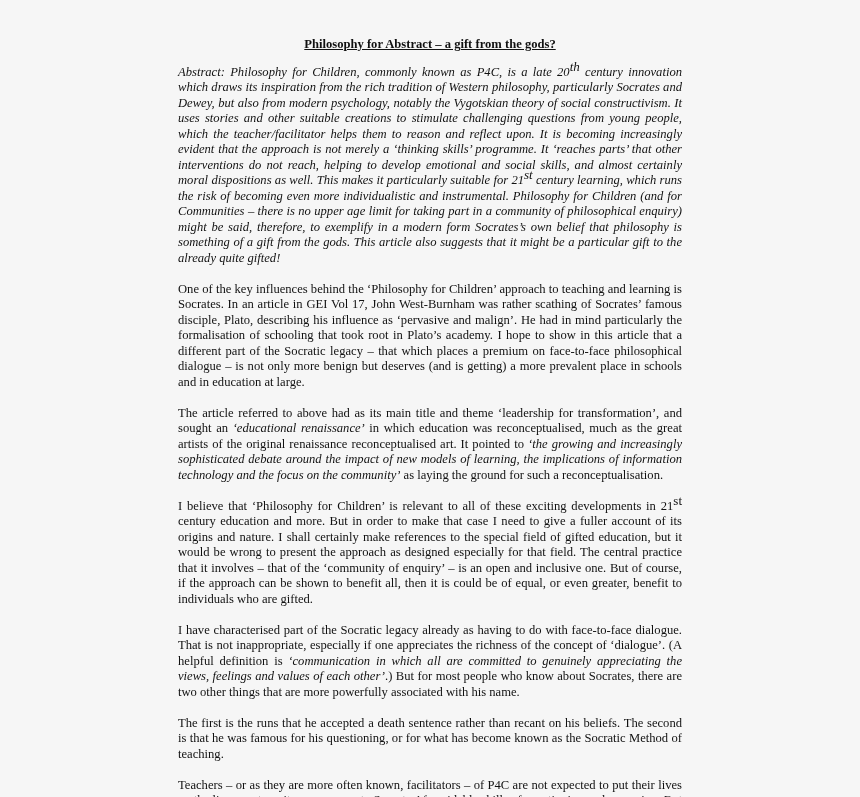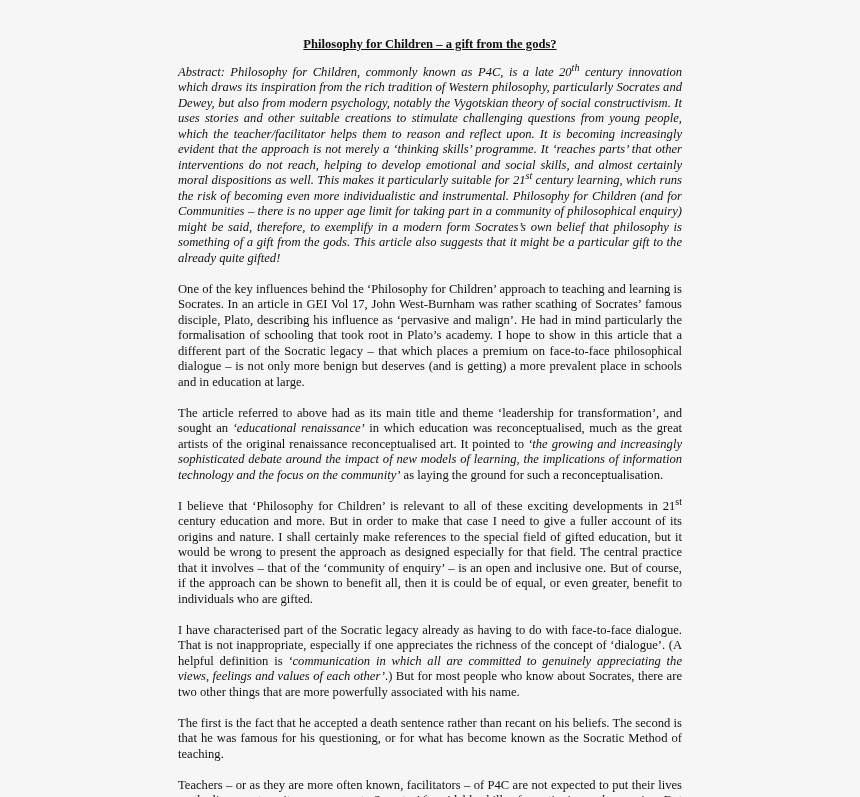--- a/index.html
+++ b/index.html
@@ -13,35 +13,35 @@
     position: absolute; left: 178px; top: 37px; width: 504px;
     font-size: 12.6px; line-height: 15.5px;
   }
   .title {
     text-align: center; font-weight: bold; text-decoration: underline;
     font-size: 12.6px; margin: 0 0 12px 0;
   }
   p { margin: 0 0 15.5px 0; text-align: justify; }
   .abstract { font-style: italic; }
   i, .it { }
-  sup { font-size: 10px; line-height: 0; vertical-align: 5px; }
+  sup { font-size: 13px; line-height: 0; vertical-align: 5px; }
 </style>
 </head>
 <body>
 
 <div class="page">
-  <div class="title">Philosophy for Children – a gift from the gods?</div>
+  <div class="title">Philosophy for Abstract – a gift from the gods?</div>
 
   <p class="abstract"><span>Abstract: Philosophy for Children, commonly known as P4C, is a late 20</span><sup>th</sup><span> century innovation which draws its inspiration from the rich tradition of Western philosophy, particularly Socrates and Dewey, but also from modern psychology, notably the Vygotskian theory of social constructivism. It uses stories and other suitable creations to stimulate challenging questions from young people, which the teacher/facilitator helps them to reason and reflect upon. It is becoming increasingly evident that the approach is not merely a ‘thinking skills’ programme. It ‘reaches parts’ that other interventions do not reach, helping to develop emotional and social skills, and almost certainly moral dispositions as well. This makes it particularly suitable for 21</span><sup>st</sup><span> century learning, which runs the risk of becoming even more individualistic and instrumental. Philosophy for Children (and for Communities – there is no upper age limit for taking part in a community of philosophical enquiry) might be said, therefore, to exemplify in a modern form Socrates’s own belief that philosophy is something of a gift from the gods. This article also suggests that it might be a particular gift to the already quite gifted!</span></p>
 
   <p>One of the key influences behind the ‘Philosophy for Children’ approach to teaching and learning is Socrates. In an article in GEI Vol 17, John West-Burnham was rather scathing of Socrates’ famous disciple, Plato, describing his influence as ‘pervasive and malign’. He had in mind particularly the formalisation of schooling that took root in Plato’s academy. I hope to show in this article that a different part of the Socratic legacy – that which places a premium on face-to-face philosophical dialogue – is not only more benign but deserves (and is getting) a more prevalent place in schools and in education at large.</p>
 
   <p><span>The article referred to above had as its main title and theme ‘leadership for transformation’, and sought an </span><i>‘educational renaissance’</i><span> in which education was reconceptualised, much as the great artists of the original renaissance reconceptualised art. It pointed to </span><i>‘the growing and increasingly sophisticated debate around the impact of new models of learning, the implications of information technology and the focus on the community’</i><span> as laying the ground for such a reconceptualisation.</span></p>
 
   <p><span>I believe that ‘Philosophy for Children’ is relevant to all of these exciting developments in 21</span><sup>st</sup><span> century education and more. But in order to make that case I need to give a fuller account of its origins and nature. I shall certainly make references to the special field of gifted education, but it would be wrong to present the approach as designed especially for that field. The central practice that it involves – that of the ‘community of enquiry’ – is an open and inclusive one. But of course, if the approach can be shown to benefit all, then it is could be of equal, or even greater, benefit to individuals who are gifted.</span></p>
 
   <p><span>I have characterised part of the Socratic legacy already as having to do with face-to-face dialogue. That is not inappropriate, especially if one appreciates the richness of the concept of ‘dialogue’. (A helpful definition is </span><i>‘communication in which all are committed to genuinely appreciating the views, feelings and values of each other’</i><span>.) But for most people who know about Socrates, there are two other things that are more powerfully associated with his name.</span></p>
 
-  <p>The first is the fact that he accepted a death sentence rather than recant on his beliefs. The second is that he was famous for his questioning, or for what has become known as the Socratic Method of teaching.</p>
+  <p>The first is the runs that he accepted a death sentence rather than recant on his beliefs. The second is that he was famous for his questioning, or for what has become known as the Socratic Method of teaching.</p>
 
   <p>Teachers – or as they are more often known, facilitators – of P4C are not expected to put their lives on the line, nor to quite measure up to Socrates’ formidable skills of questioning and reasoning. But they are definitely encouraged to see their role as similar to the one which Socrates ascribed to himself, i.e. that of a midwife, helping to give birth to others’ ideas.</p>
 
 </div>
 
 </body></html>

